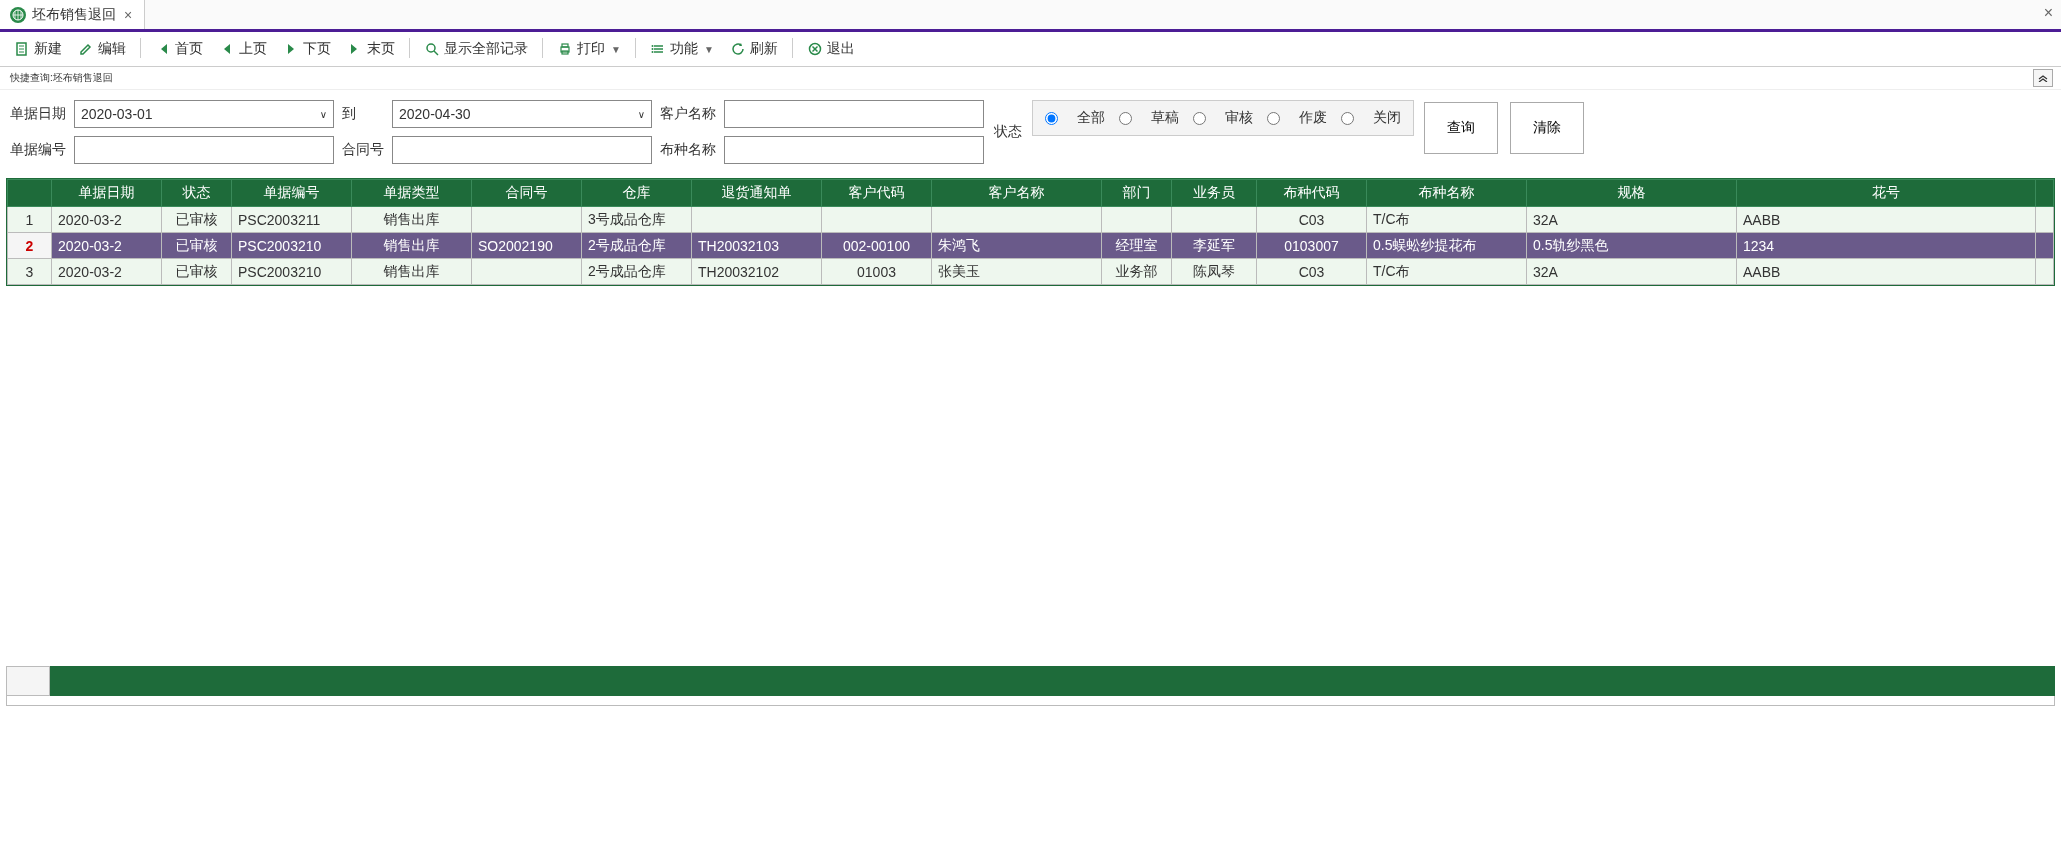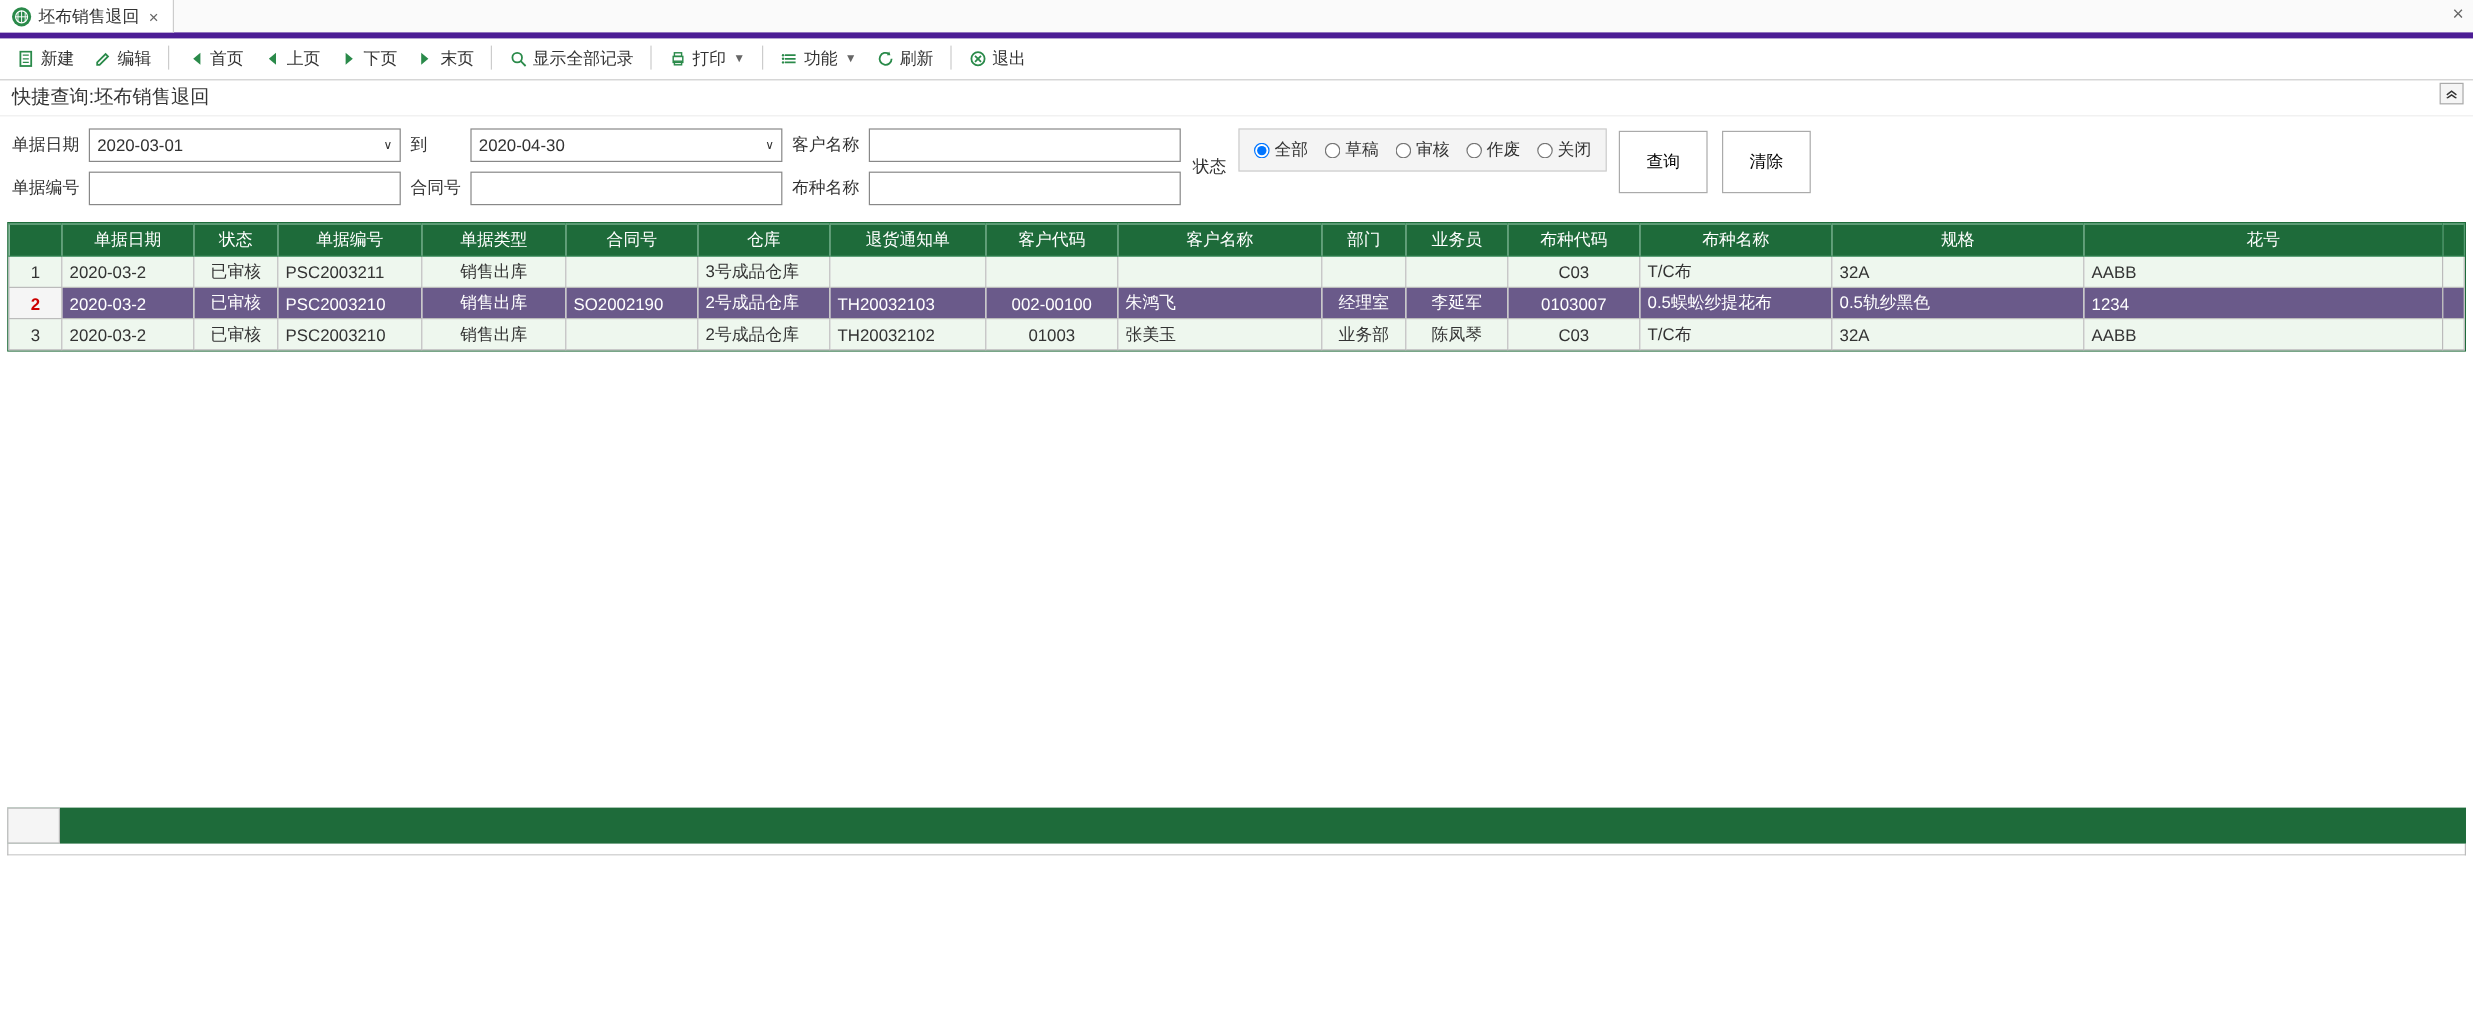--- a/index.html
+++ b/index.html
@@ -1,33 +1,33 @@
 <!DOCTYPE html>
 <html><head>
 <meta charset="utf-8">
 <style>
 * { box-sizing: border-box; margin: 0; padding: 0; }
 body { font-family: "Microsoft YaHei", Arial, sans-serif; font-size: 14px; background: #fff; color: #333; }
 
 
-.tab-bar { display: flex; align-items: center; border-bottom: 5px solid #4c1d95; height: 32px; background: #fafafa; position: relative; }
+.tab-bar { display: flex; align-items: center; border-bottom: 3px solid #4c1d95; height: 32px; background: #fafafa; position: relative; }
 .tab { display: flex; align-items: center; gap: 6px; padding: 0 10px; height: 100%; border-right: 1px solid #ccc; background: #fff; }
 .tab-icon { width: 16px; height: 16px; border-radius: 50%; background: #2a8a4a; display: flex; align-items: center; justify-content: center; color: #fff; font-size: 10px; }
 .tab-close { font-size: 14px; color: #666; cursor: pointer; padding: 0 2px; }
 .tab-bar-close { position: absolute; right: 8px; top: 4px; font-size: 16px; color: #666; cursor: pointer; }
 
 
 .toolbar { display: flex; gap: 4px; padding: 6px 8px; border-bottom: 1px solid #ccc; flex-wrap: wrap; }
 .tb-btn { display: flex; align-items: center; gap: 4px; padding: 2px 6px; cursor: pointer; color: #333; }
 .tb-sep { width: 1px; height: 20px; background: #ccc; margin: 0 4px; }
 .tb-icon { width: 16px; height: 16px; display: flex; align-items: center; justify-content: center; color: #2a8a4a; font-weight: bold; }
 .caret-down { font-size: 10px; color: #666; margin-left: 2px; }
 
 
-.quick-query-label { padding: 4px 10px; border-bottom: 1px solid #eee; font-size: 16px; position: relative; }
+.quick-query-label { padding: 4px 10px; border-bottom: 1px solid #eee; font-size: 10px; position: relative; }
 .collapse-toggle { position: absolute; right: 8px; top: 2px; border: 1px solid #aaa; width: 20px; height: 18px; display:flex; align-items:center; justify-content:center; font-size:11px; background:#f5f5f5; cursor:pointer;}
 
 
 .filter-form { display: flex; align-items: flex-start; gap: 10px; padding: 10px; flex-wrap: wrap; }
 .filter-grid { display: grid; grid-template-columns: auto 260px auto 260px auto 260px; gap: 8px 8px; align-items: center; }
 .filter-grid label { text-align: left; white-space: nowrap; }
 .filter-grid input[type=text], .filter-grid .combo { height: 28px; border: 1px solid #888; padding: 0 6px; font-size: 14px; width: 100%; }
 .combo { display: flex; align-items: center; justify-content: space-between; background: #fff; }
 .combo-caret { font-size: 10px; color: #333; }
 .status-box { border: 1px solid #ccc; background: #f4f4f4; padding: 8px 12px; display: flex; align-items: center; gap: 14px; }
@@ -47,21 +47,21 @@
 tr.selected .rownum { background: #f5f5f5; color: #c00; font-weight: bold;}
 .center { text-align: center; }
 
 
 .footer-bar { position: relative; margin: 0 6px; height: 30px; background: #1e6b3a; display:flex;}
 .footer-bar .fcell { border-right: 1px solid #3a8a5a; }
 .footer-bar .fcell.first { width:44px; background:#f5f5f5; border:1px solid #bbb;}
 
 .status-strip { margin: 0 6px; height: 10px; border:1px solid #bbb; border-top:none;}
 
-.radio-item { display:flex; align-items:center; gap:4px; }
+.radio-item { display:flex; align-items:center; gap:19px; }
 .radio-item input { margin:0; }
 </style>
 </head>
 <body>
 
 <div class="tab-bar">
   <div class="tab">
     <span class="tab-icon">
       <svg width="12" height="12" viewBox="0 0 12 12">
           <circle cx="6" cy="6" r="5" fill="none" stroke="#fff" stroke-width="1"></circle>

